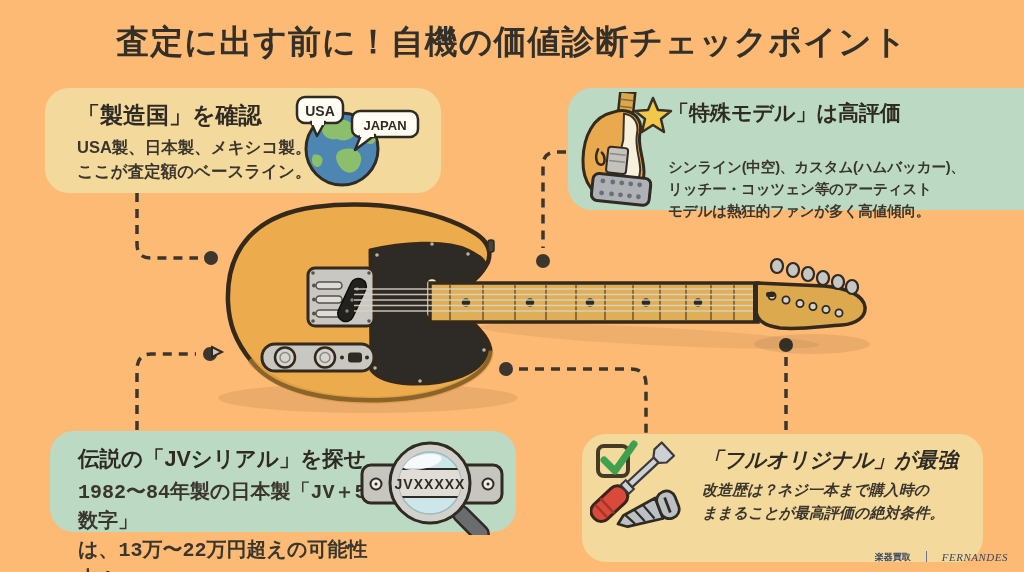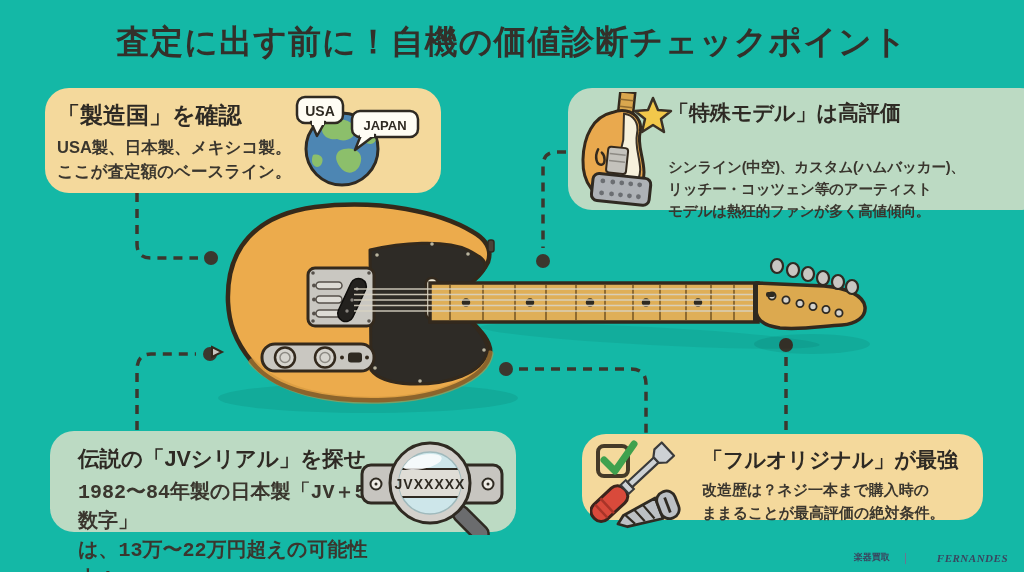--- a/index.html
+++ b/index.html
@@ -1,61 +1,61 @@
 <!DOCTYPE html>
 <html><head>
 <meta charset="utf-8">
 <style>
   html,body { margin:0; padding:0; }
   .page {
     position:relative; width:1024px; height:572px; overflow:hidden;
-    background:#14b8a6;
+    background:#fdba74;
     font-family:"Liberation Sans","DejaVu Sans",sans-serif;
     color:#33302A;
   }
   .title {
     position:absolute; top:20px; left:0; right:0; text-align:center;
     font-size:33px; font-weight:800; letter-spacing:1px; color:#33302A;
   }
   .layer { position:absolute; left:0; top:0; width:1024px; height:572px; }
   .panel { position:absolute; border-radius:24px; }
   .panel.tan   { background:#F4D99C; }
   .panel.green { background:#BCDAC3; }
   .panel-heading { font-weight:800; color:#2E2A24; margin:0 0 5px 0; }
   .panel-body { font-weight:600; color:#3A362E; white-space:pre-line; }
 
-  #panel-origin { left:45px; top:88px; width:396px; height:105px; padding:12px 0 0 12px; box-sizing:border-box; }
+  #panel-origin { left:45px; top:88px; width:396px; height:105px; padding:12px 0 0 32px; box-sizing:border-box; }
   #panel-origin .panel-heading { font-size:23px; }
   #panel-origin .panel-body { font-size:16.5px; line-height:1.45; }
   #panel-origin svg { position:absolute; left:250px; top:5px; }
 
   #panel-special { left:568px; top:88px; width:476px; height:122px; }
   #panel-special .content { margin-left:100px; padding-top:11px; }
   #panel-special .panel-heading { font-size:21px; }
   #panel-special .panel-body { font-size:14.6px; line-height:1.5; letter-spacing:-0.2px;margin-top:30px; }
   #panel-special svg { position:absolute; left:6px; top:4px; }
 
   #panel-jv { left:50px; top:431px; width:466px; height:101px; padding:13px 16px 0 28px; box-sizing:border-box; }
   #panel-jv .panel-heading { font-size:21.5px; }
   #panel-jv .panel-body { font-size:20px; line-height:1.45; width:310px;font-family:Liberation Mono, monospace; }
   #panel-jv svg { position:absolute; right:4px; top:0px; }
 
-  #panel-original { left:582px; top:434px; width:401px; height:86px; }
+  #panel-original { left:582px; top:434px; width:401px; height:128px;font-style:italic; }
   #panel-original .content { margin-left:120px; padding-top:12px; }
   #panel-original .panel-heading { font-size:21px; }
   #panel-original .panel-body { font-size:15px; line-height:1.5; }
   #panel-original svg { position:absolute; left:8px; top:2px; }
 
   .brand {
     position:absolute; right:16px; bottom:8px;
-    display:flex; align-items:flex-end; gap:15px; color:#39465F;
+    display:flex; align-items:flex-start; gap:15px; color:#39465F;
   }
   .brand-jp { font-size:9px; font-weight:700; }
   .brand-sep { width:1px; height:11px; background:#6A768F; }
-  .brand-en { font-family:"Liberation Serif","DejaVu Serif",serif; font-style:italic; font-weight:700; font-size:11px; letter-spacing:0.5px;margin-left:16px; }
+  .brand-en { font-family:"Liberation Serif","DejaVu Serif",serif; font-style:italic; font-weight:400; font-size:11px; letter-spacing:0.5px; }
 </style>
 </head>
 <body>
 
 <div class="page">
 
   <div class="title">査定に出す前に！自機の価値診断チェックポイント</div>
 
   <svg class="layer" viewBox="0 0 1024 572">
 

